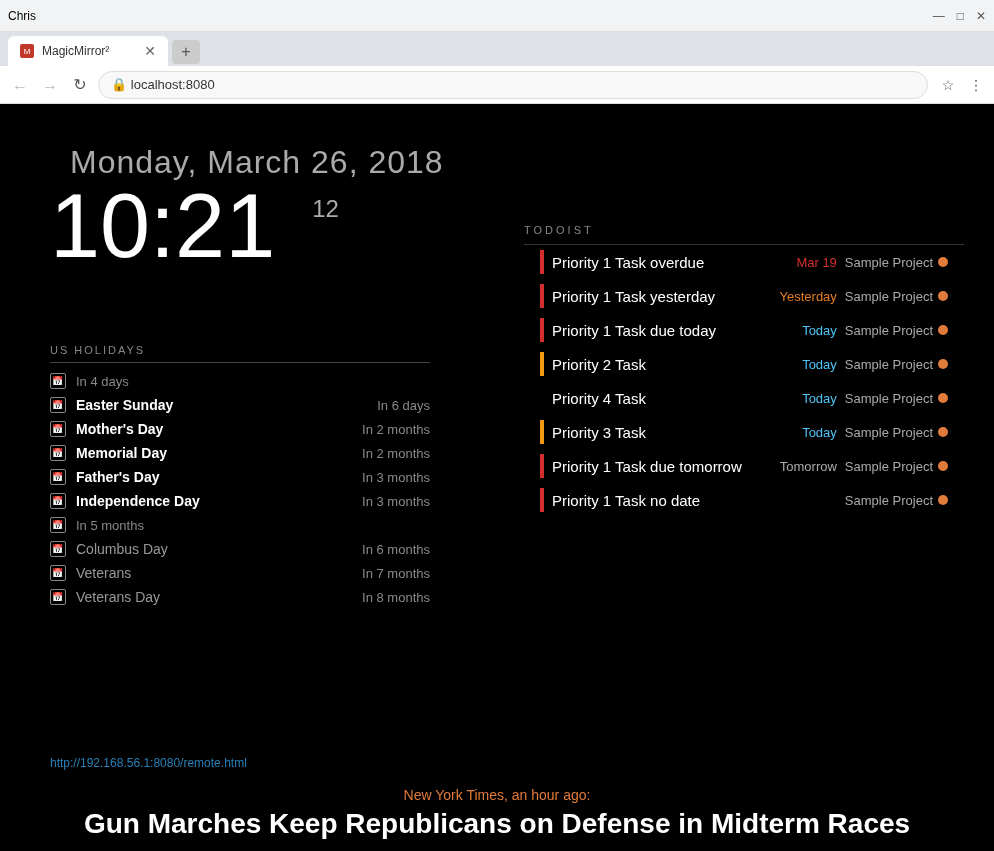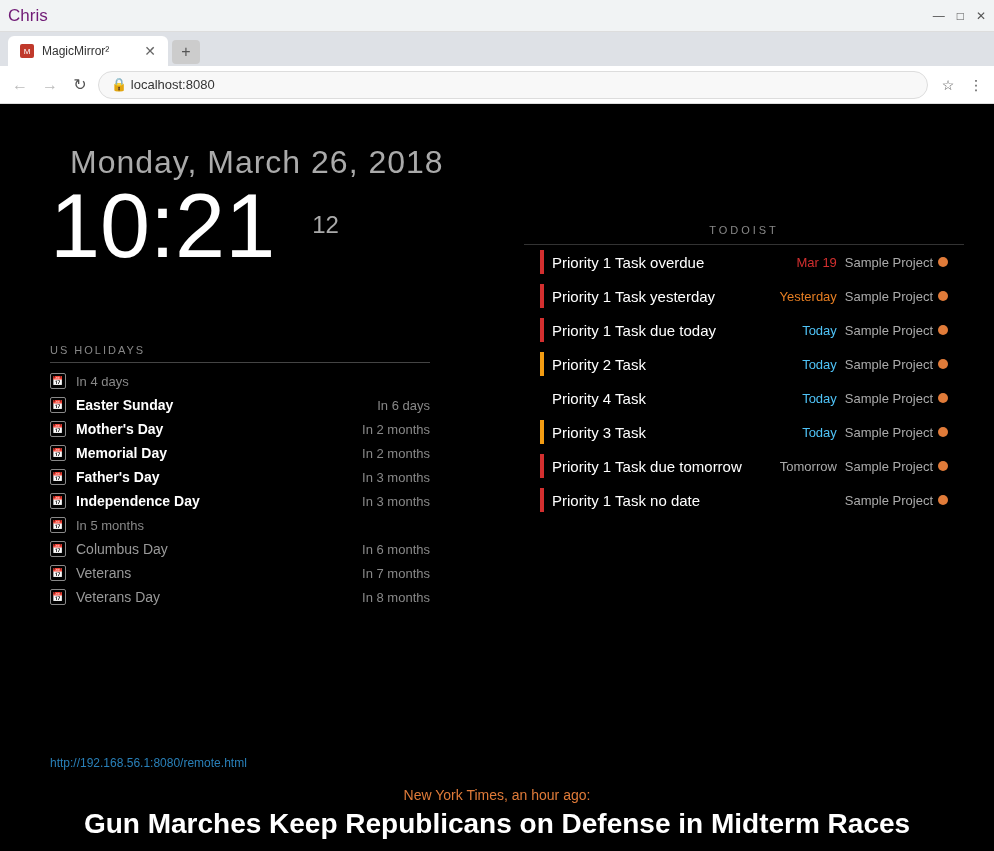--- a/index.html
+++ b/index.html
@@ -8,21 +8,21 @@
     
     .browser-titlebar {
       background: #f1f3f4;
       height: 32px;
       display: flex;
       align-items: center;
       padding: 0 8px;
       justify-content: space-between;
       border-bottom: 1px solid #ddd;
     }
-    .browser-titlebar-left { display: flex; align-items: center; gap: 8px; font-size: 17px; color: #701a75; }
+    .browser-titlebar-left { display: flex; align-items: center; gap: 8px; font-size: 12px; color: #000000; }
     .browser-titlebar-right { display: flex; align-items: center; gap: 12px; font-size: 12px; color: #555; }
     .tab-bar {
       background: #dee1e6;
       height: 34px;
       display: flex;
       align-items: flex-end;
       padding: 0 8px;
     }
     .tab {
       background: #fff;
@@ -94,21 +94,21 @@
     }
     .time-main {
       font-size: 90px;
       font-weight: 200;
       color: #fff;
       line-height: 1;
     }
     .time-seconds {
       font-size: 24px;
       color: #aaa;
-      margin-top: 30px;
+      margin-top: 14px;
       font-weight: 300;
     }
 
     
     .holidays-section {
       position: absolute;
       top: 240px;
       left: 50px;
       width: 380px;
     }
@@ -159,21 +159,21 @@
     }
 
     
     .todoist-section {
       position: absolute;
       top: 120px;
       right: 30px;
       width: 440px;
     }
     .todoist-title {
-      text-align: center;
+      text-align: left;
       font-size: 11px;
       color: #888;
       letter-spacing: 3px;
       text-transform: uppercase;
       margin-bottom: 8px;
     }
     .todoist-divider {
       border: none;
       border-top: 1px solid #333;
       margin-bottom: 0;

